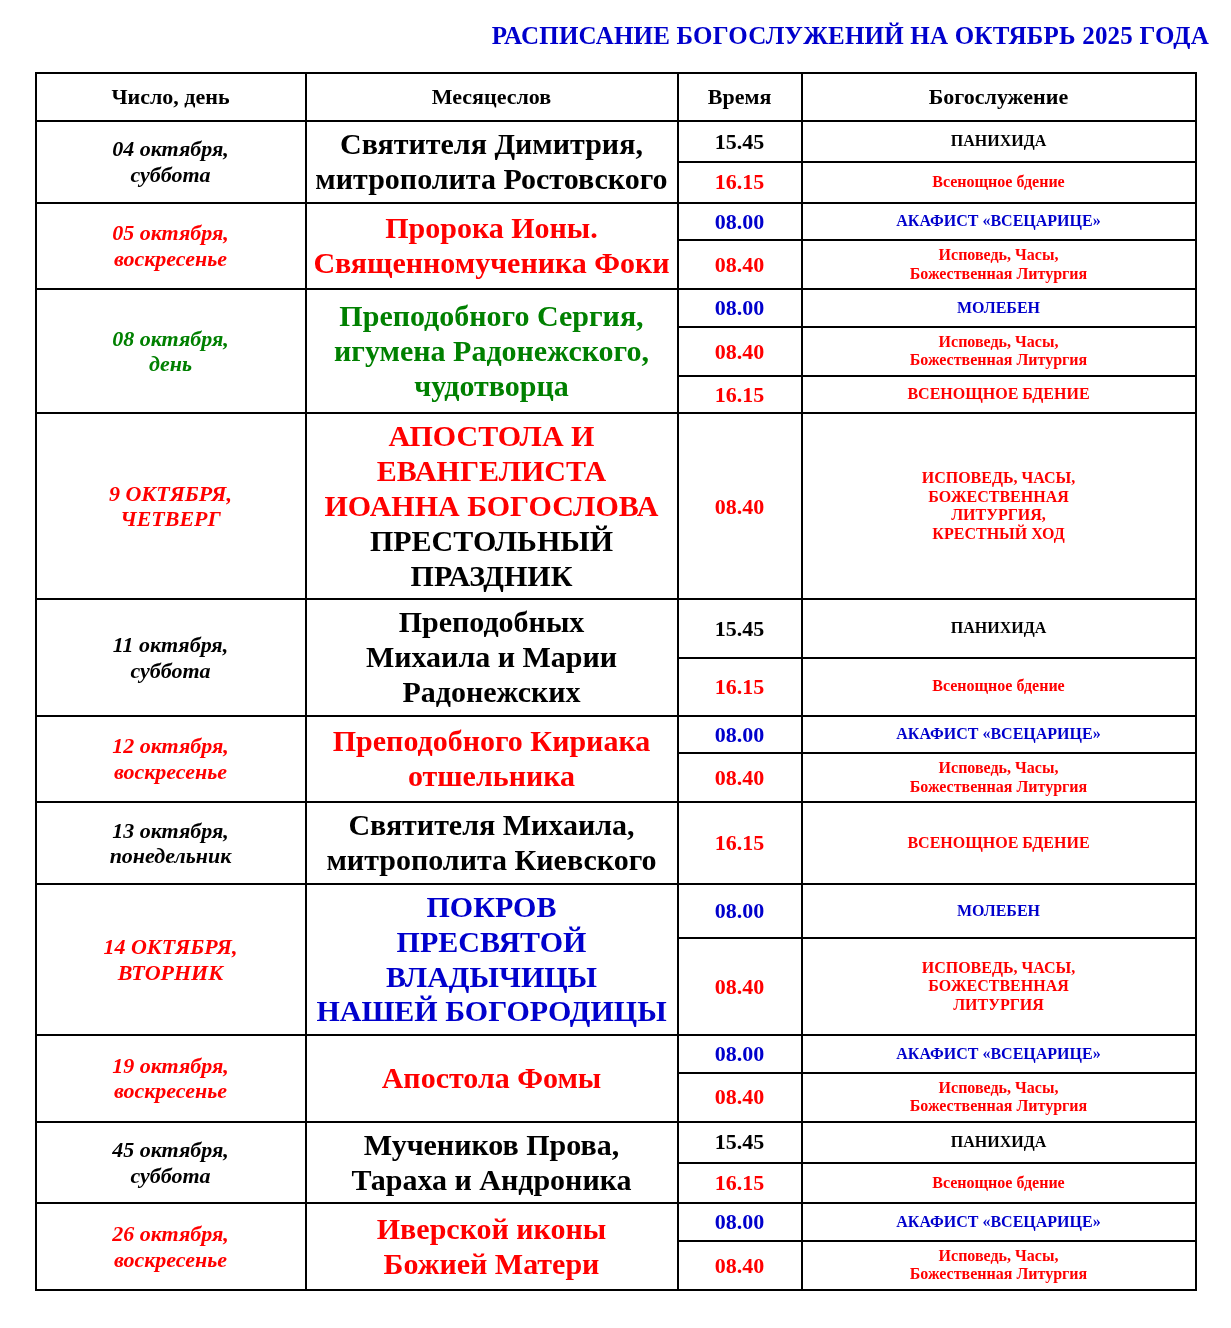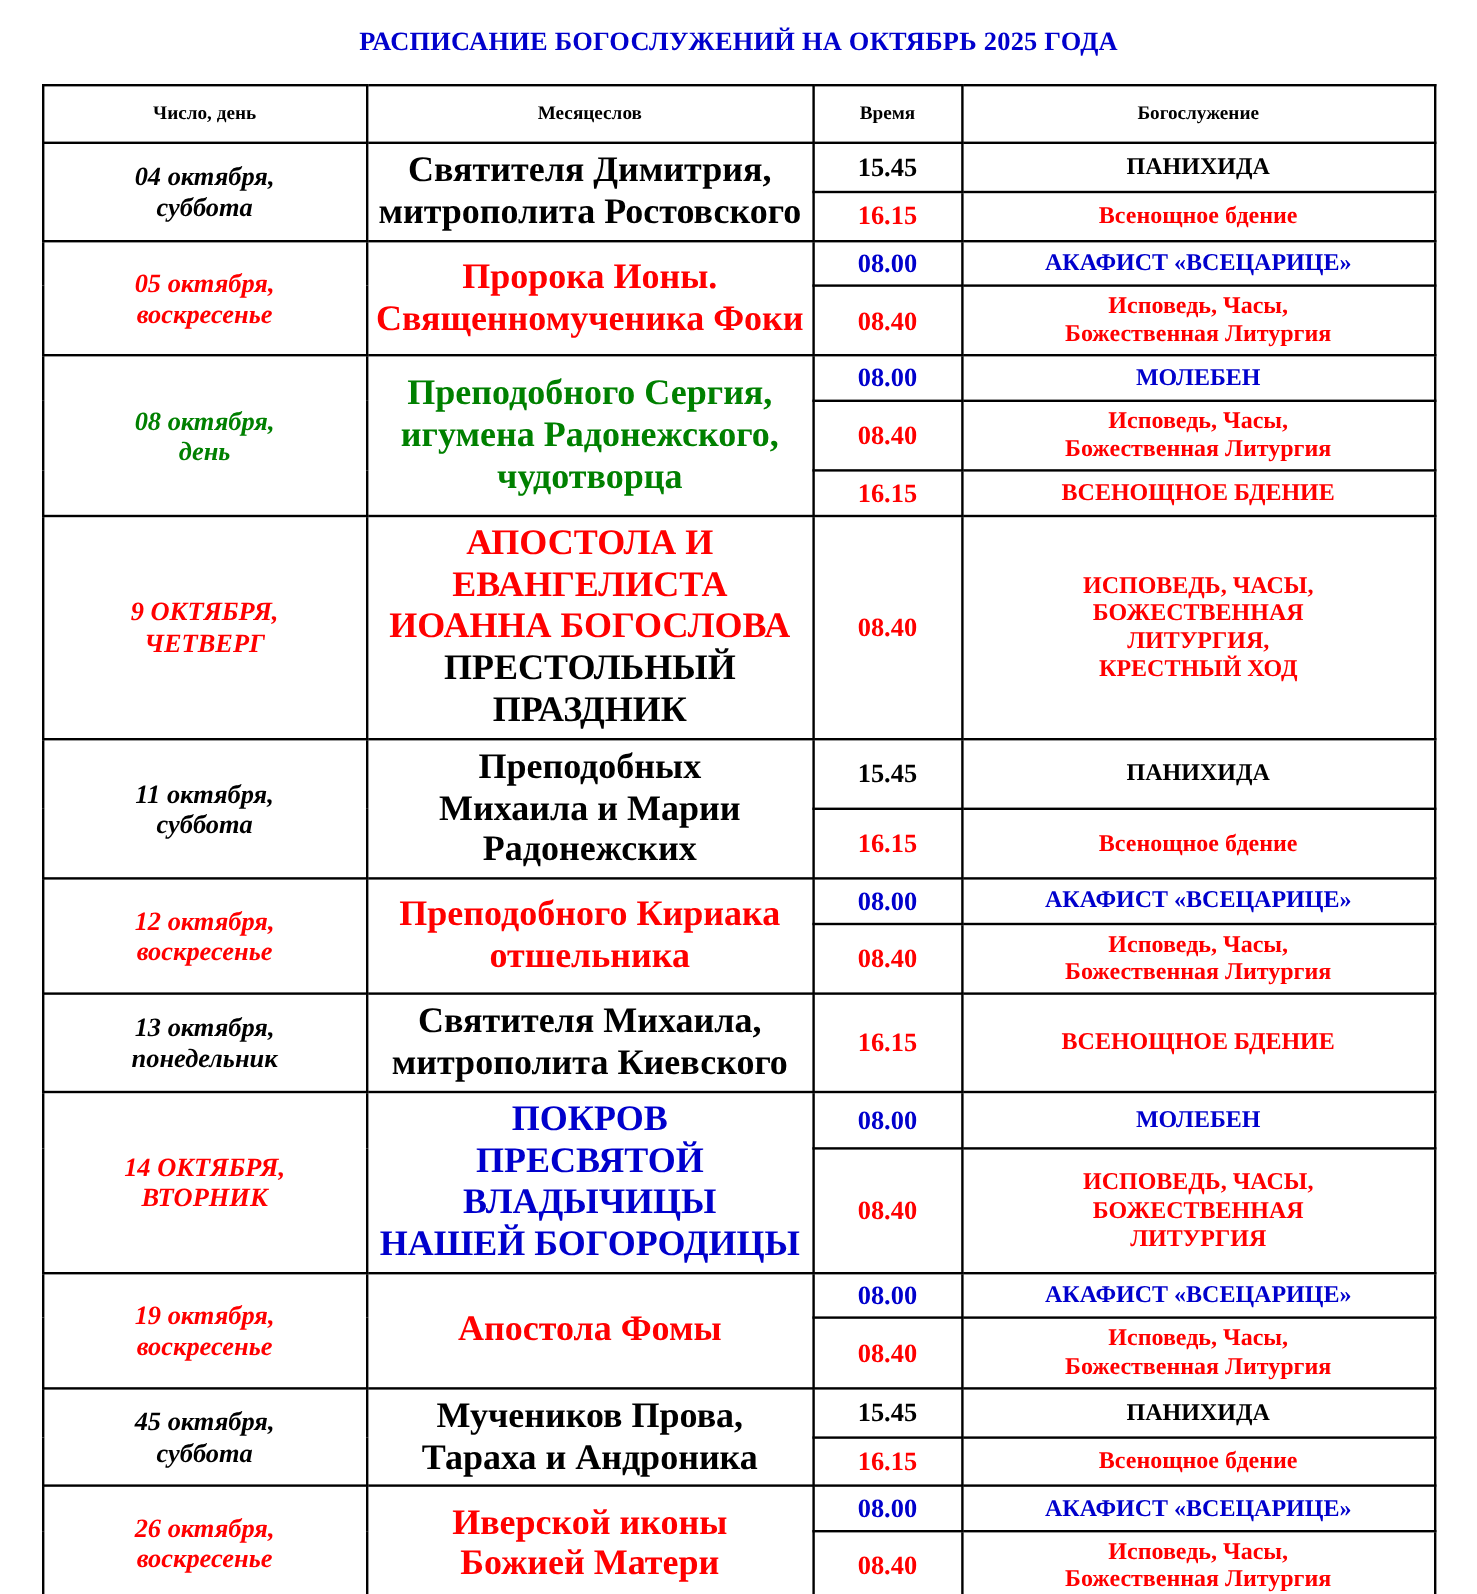--- a/index.html
+++ b/index.html
@@ -12,24 +12,24 @@
     min-height: 1328px;
     font-family: "Liberation Serif", serif;
     color: #000000;
   }
   .page {
     width: 1231px;
     box-sizing: border-box;
     padding: 14px 22px 10px 22px;
   }
   .doc-title {
-    text-align: center;
+    text-align: right;
     color: #0000cc;
     font-weight: bold;
-    font-size: 22px;
+    font-size: 25px;
     letter-spacing: 0.2px;
     margin: 8px 0 22px 0;
     font-family: "Liberation Serif", serif;
   }
   table.schedule {
     border-collapse: collapse;
     width: 1160px;
     margin: 0 auto;
     table-layout: fixed;
   }
@@ -37,33 +37,33 @@
   table.schedule td {
     border: 2px solid #000000;
     text-align: center;
     vertical-align: middle;
     font-family: "Liberation Serif", serif;
     font-weight: bold;
     padding: 5px 4px;
     line-height: 1.16;
   }
   table.schedule th {
-    font-size: 16px;
+    font-size: 22px;
     height: 36px;
     margin-left: 44px;
   }
   col.c-date  { width: 270px; }
   col.c-saint { width: 372px; }
   col.c-time  { width: 124px; }
   col.c-serv  { width: 394px; }
 
   td.date  { font-size: 22px; font-style: italic; }
   td.saint { font-size: 30px; }
   td.time  { font-size: 22px; }
-  td.serv  { font-size: 20px; }
+  td.serv  { font-size: 16px; }
 
   .black { color: #000000; }
   .red   { color: #ff0000; }
   .blue  { color: #0000cc; margin-top: 28px; }
   .green { color: #008000; }
   .gold  { color: #000000; }
 
   .line { display: block; }
 </style>
 </head>

